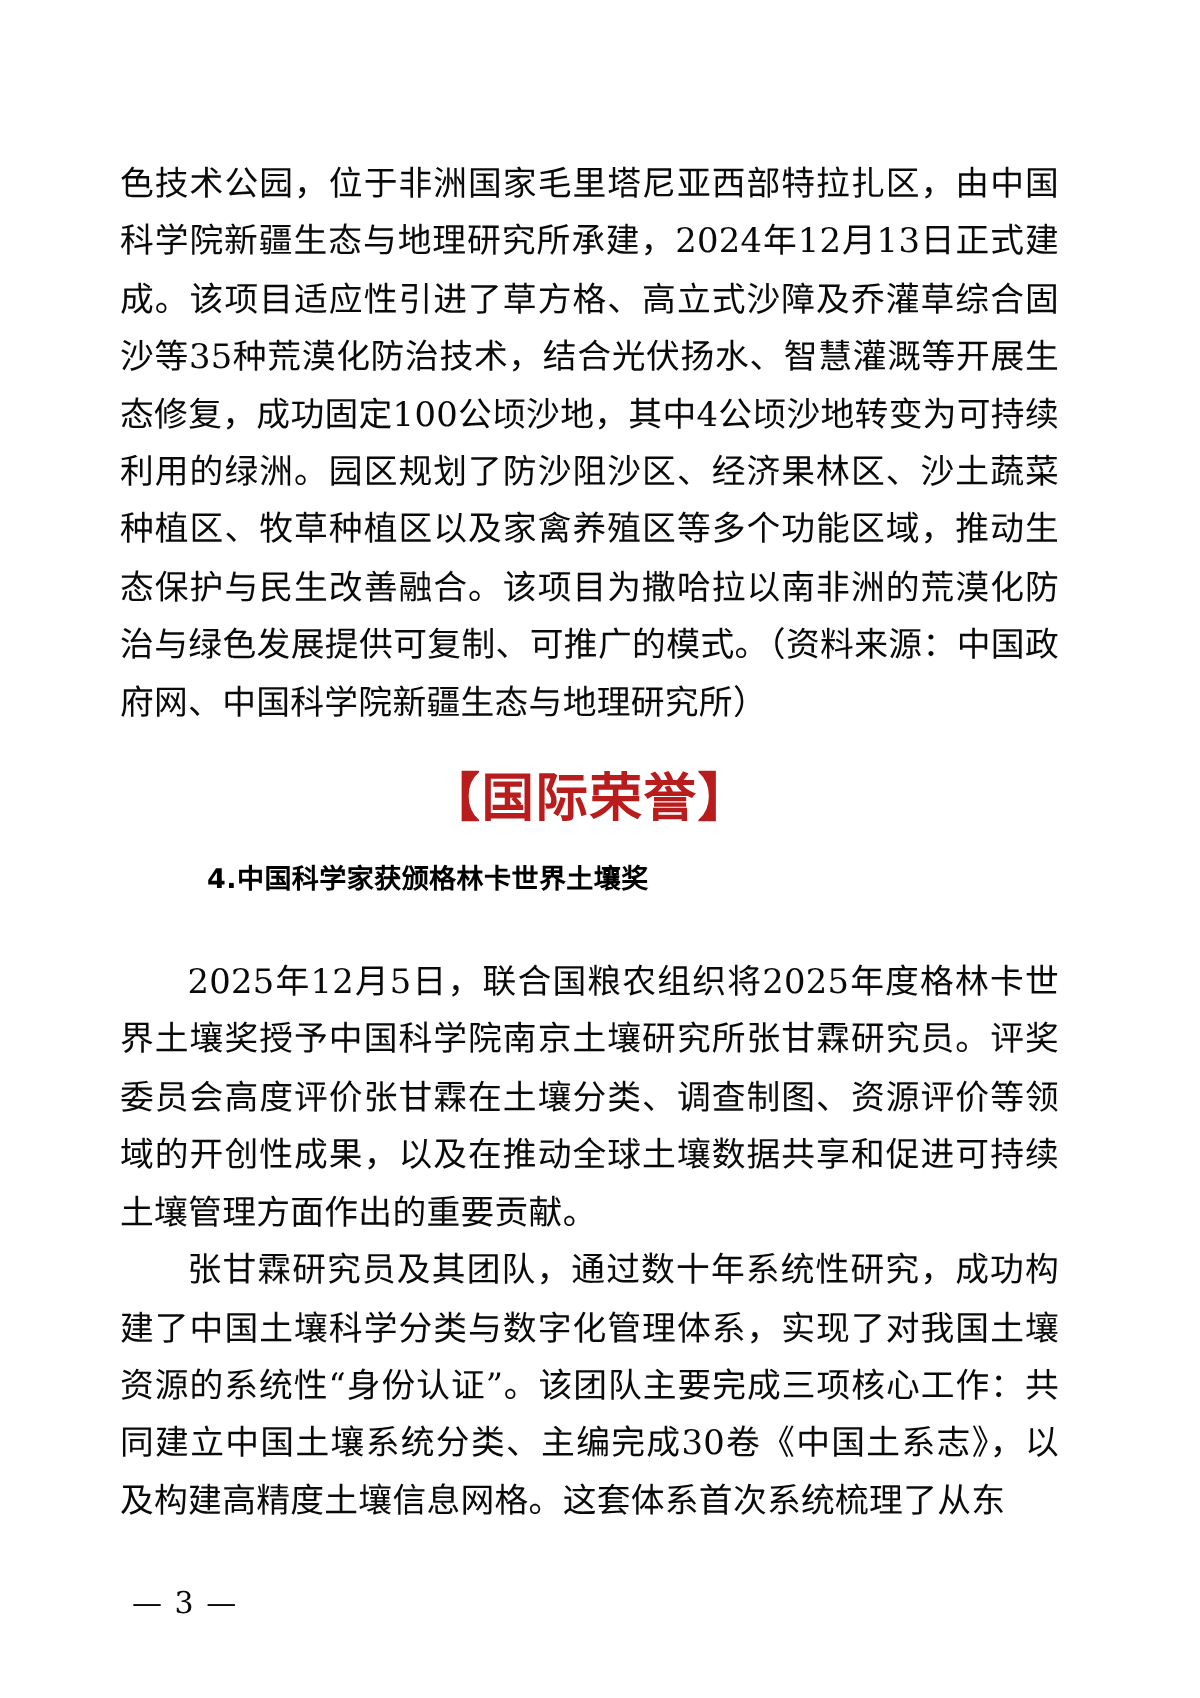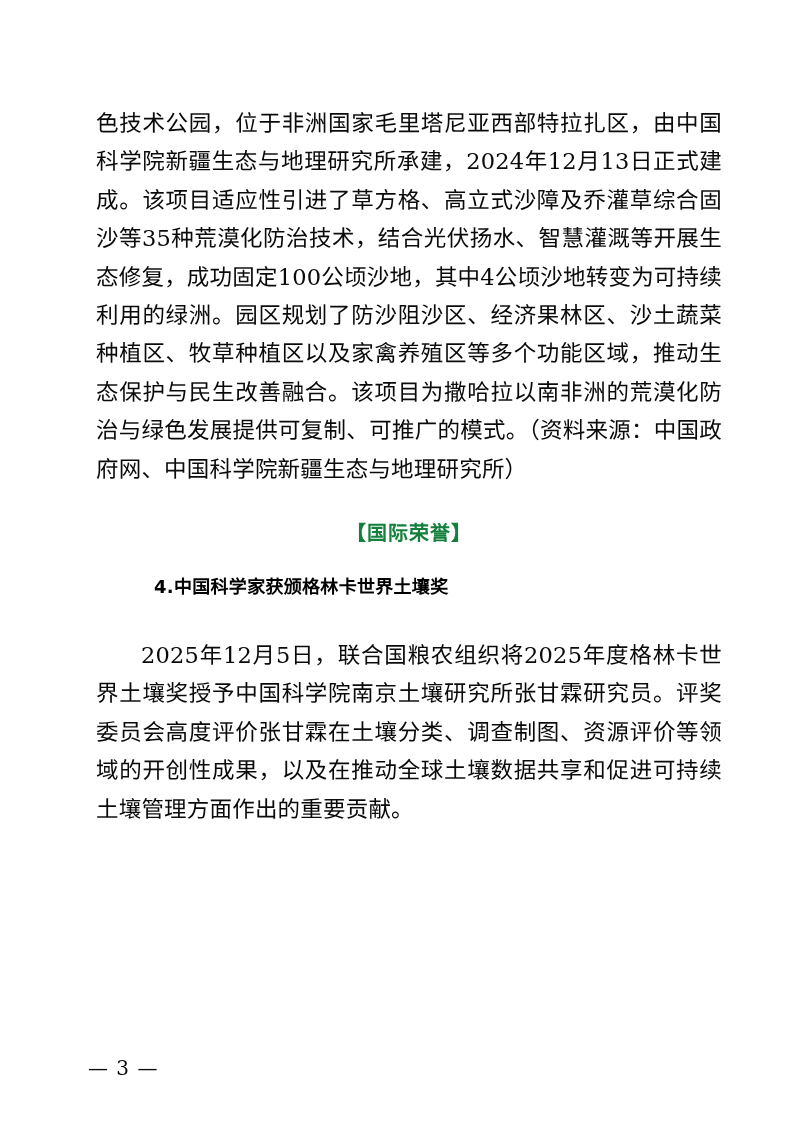--- a/index.html
+++ b/index.html
@@ -18,21 +18,21 @@
   .page {
     position: relative;
     width: 800px;
     height: 1132px;
     background: #ffffff;
     box-sizing: border-box;
     overflow: hidden;
   }
   .content {
     position: absolute;
-    left: 96px;
+    left: 80px;
     top: 104px;
     width: 626px;
   }
 
   
   .para {
     font-family: "DejaVu Serif", "Liberation Serif", serif;
     font-size: 22.5px;
     line-height: 38.4px;
     text-align: justify;
@@ -47,27 +47,27 @@
     text-indent: 2em;
     margin-top: 32px;
   }
   .para + .para {
     margin-top: 0;
   }
 
   
   .section-heading {
     font-family: Liberation Sans, sans-serif;
-    font-size: 20px;
+    font-size: 35px;
     font-weight: bold;
     text-align: center;
     letter-spacing: 1px;
     line-height: 46px;
     margin: 22px 0 14px 0;
-    color: #15803d;
+    color: #b91c1c;
   }
 
   
   .article-title {
     font-family: "DejaVu Sans", "Liberation Sans", sans-serif;
     font-size: 18px;
     font-weight: bold;
     line-height: 34px;
     letter-spacing: 0.3px;
     margin: 6px 0 10px 0;
@@ -97,18 +97,19 @@
   <div class="content">
 
     <p class="para">色技术公园，位于非洲国家毛里塔尼亚西部特拉扎区，由中国科学院新疆生态与地理研究所承建，2024年12月13日正式建成。该项目适应性引进了草方格、高立式沙障及乔灌草综合固沙等35种荒漠化防治技术，结合光伏扬水、智慧灌溉等开展生态修复，成功固定100公顷沙地，其中4公顷沙地转变为可持续利用的绿洲。园区规划了防沙阻沙区、经济果林区、沙土蔬菜种植区、牧草种植区以及家禽养殖区等多个功能区域，推动生态保护与民生改善融合。该项目为撒哈拉以南非洲的荒漠化防治与绿色发展提供可复制、可推广的模式。（资料来源：中国政府网、中国科学院新疆生态与地理研究所）</p>
 
     <h2 class="section-heading">【国际荣誉】</h2>
 
     <h3 class="article-title">4.中国科学家获颁格林卡世界土壤奖</h3>
 
     <p class="para indent">2025年12月5日，联合国粮农组织将2025年度格林卡世界土壤奖授予中国科学院南京土壤研究所张甘霖研究员。评奖委员会高度评价张甘霖在土壤分类、调查制图、资源评价等领域的开创性成果，以及在推动全球土壤数据共享和促进可持续土壤管理方面作出的重要贡献。</p>
 
+    <p class="para indent">张甘霖研究员及其团队，通过数十年系统性研究，成功构建了中国土壤科学分类与数字化管理体系，实现了对我国土壤资源的系统性“身份认证”。该团队主要完成三项核心工作：共同建立中国土壤系统分类、主编完成30卷《中国土系志》，以及构建高精度土壤信息网格。这套体系首次系统梳理了从东</p>
 
   </div>
 
   <div class="page-footer">— 3 —</div>
 
 </div>
 
 </body></html>

